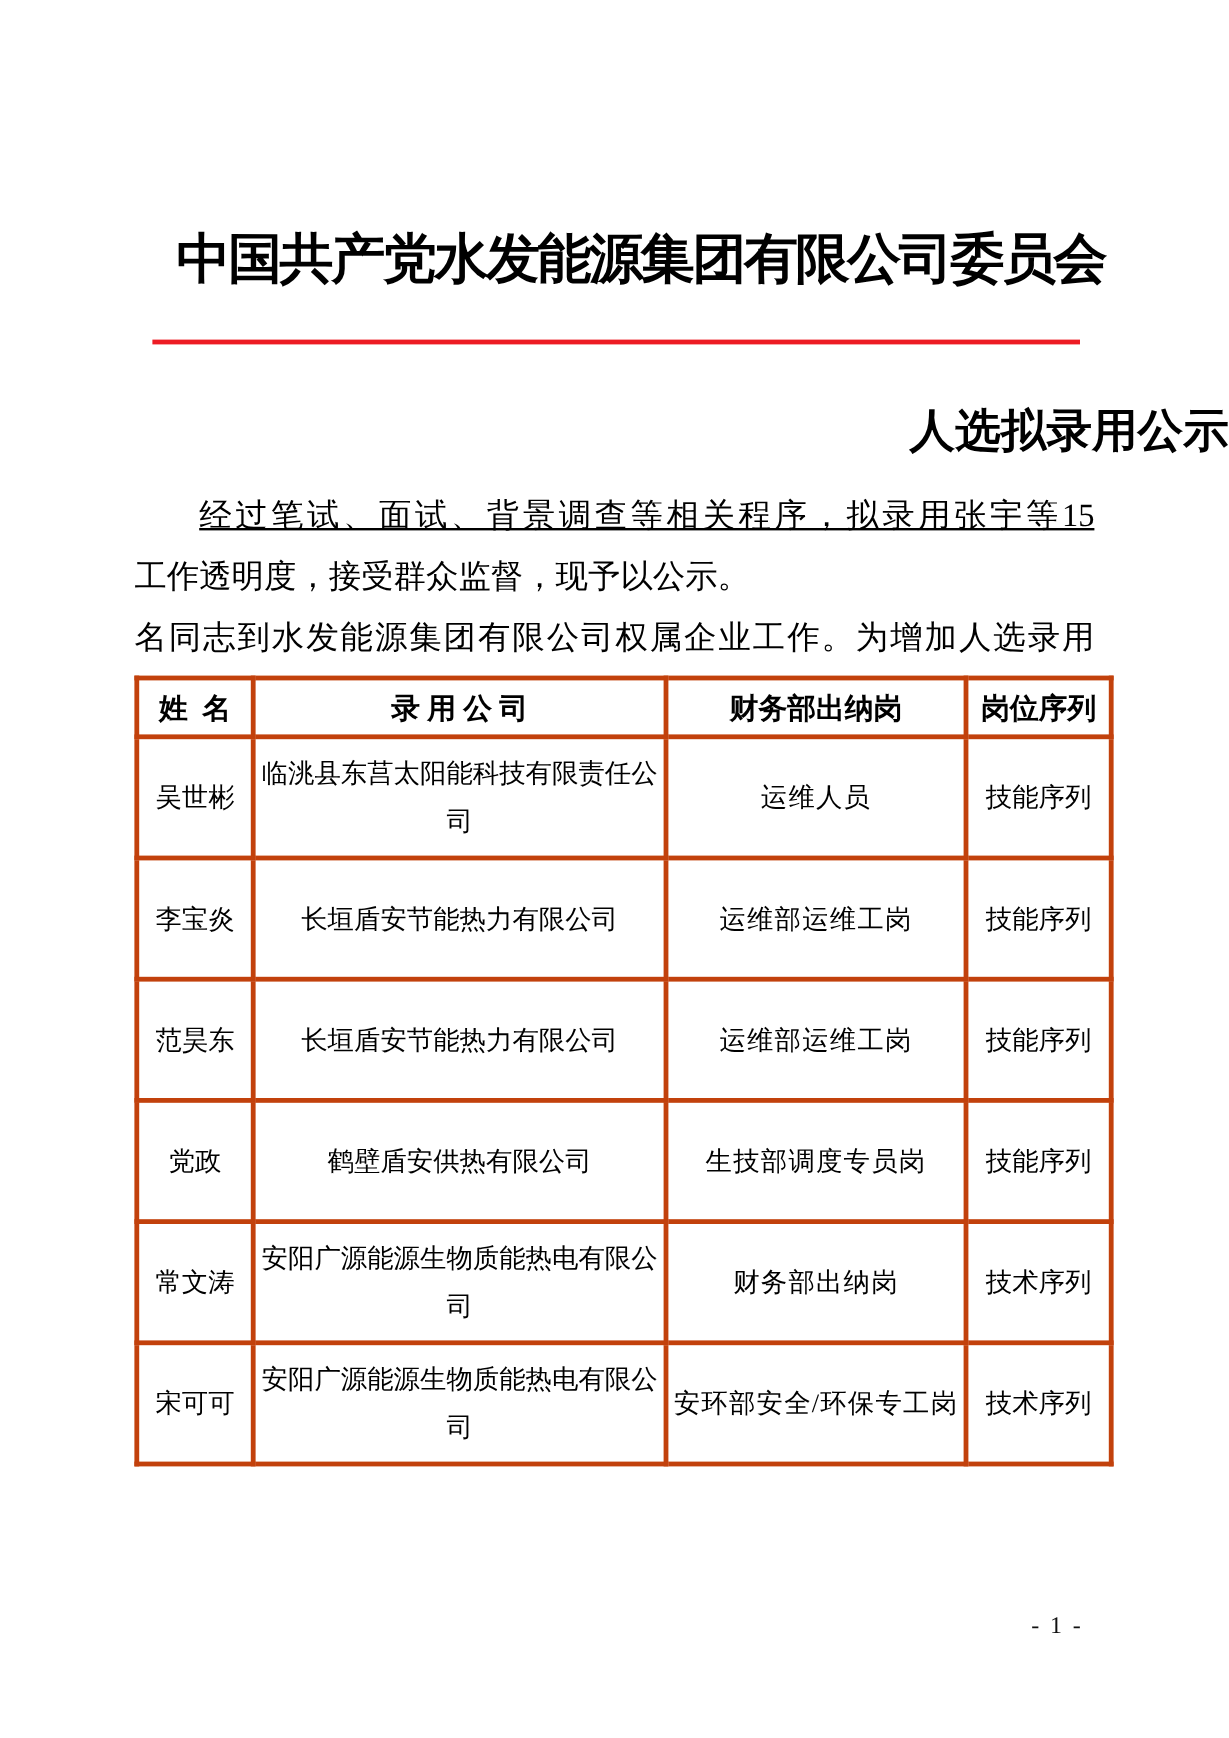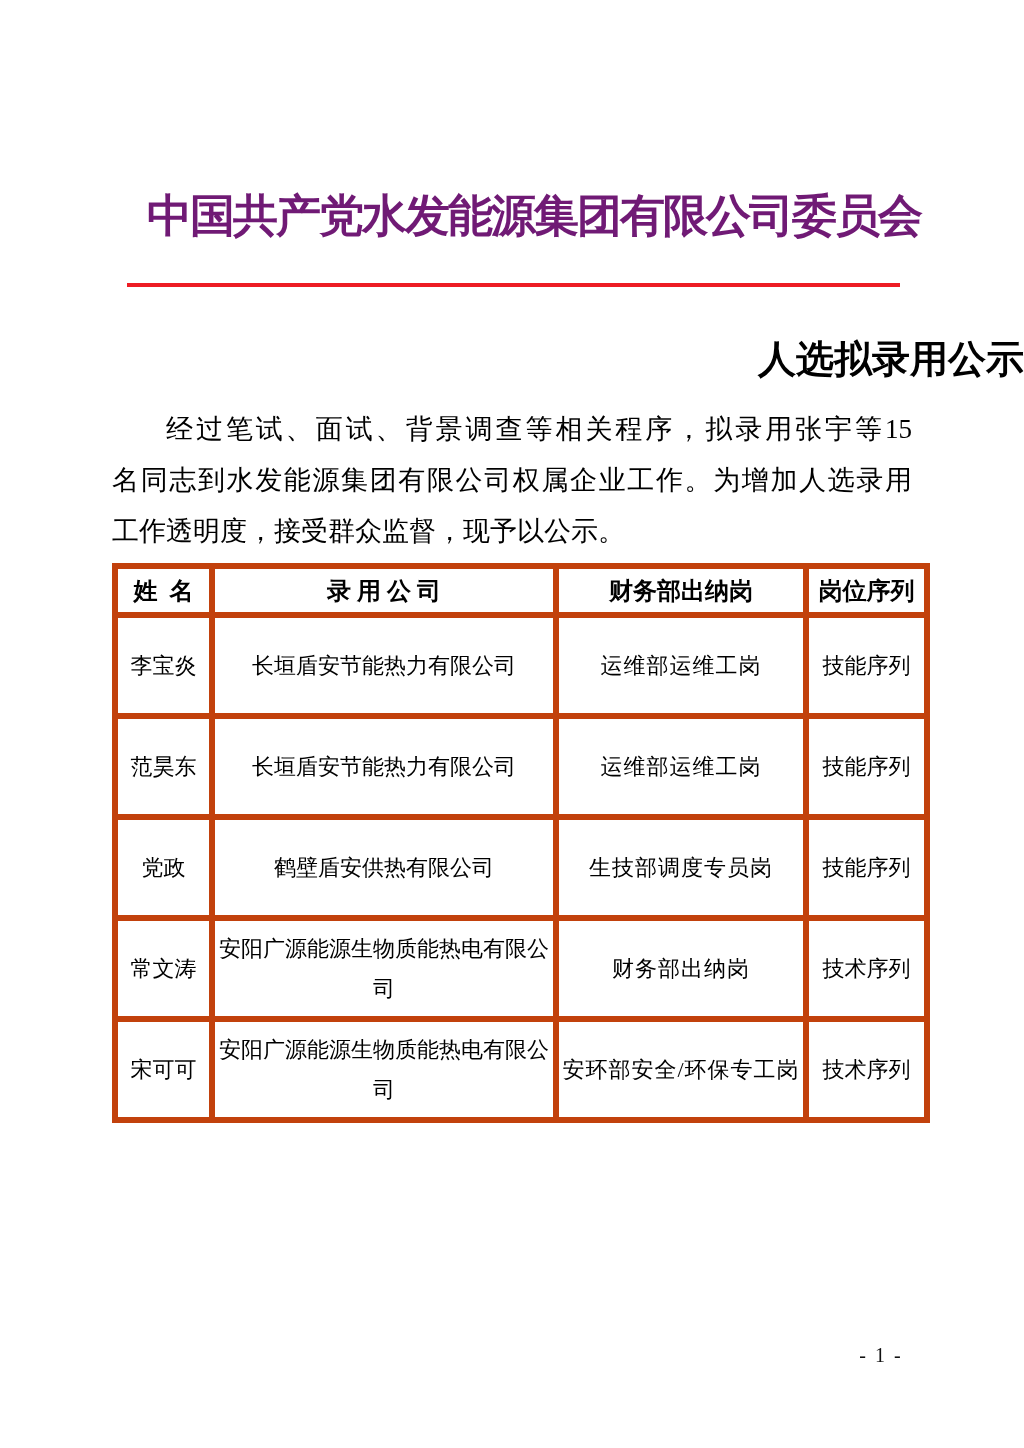--- a/index.html
+++ b/index.html
@@ -12,21 +12,21 @@
     font-family: "Liberation Serif", serif;
     color: #000000;
     overflow: hidden;
   }
   .org-title {
     position: absolute;
     top: 186px;
     left: 0;
     width: 100%;
     text-align: center;
-    color: #701a75;
+    color: #000000;
     font-size: 45px;
     font-weight: bold;
     letter-spacing: -2px;
     white-space: nowrap;
     padding-left: 44px;
   }
   .red-divider {
     position: absolute;
     top: 283px;
     left: 127px;
@@ -45,33 +45,33 @@
   }
   .body-paragraph {
     position: absolute;
     top: 404px;
     left: 112px;
     width: 800px;
     font-size: 27px;
     line-height: 51px;
   }
   .body-line { text-align: justify; text-align-last: justify; }
-  .body-line.first { text-indent: 54px; }
+  .body-line.first { text-indent: 54px; text-decoration: underline; }
   .body-line.last { text-align: left; text-align-last: left; }
 
   table.roster {
     position: absolute;
     top: 563px;
     left: 112px;
     width: 812px;
     border-collapse: collapse;
     table-layout: fixed;
   }
   table.roster th, table.roster td {
-    border: 6px solid #c2410c;
+    border: 4px solid #c2410c;
     text-align: center;
     vertical-align: middle;
   }
   table.roster th {
     height: 49px;
     font-size: 24px;
     font-weight: bold;
     white-space: pre;
   }
   table.roster td {
@@ -98,40 +98,46 @@
 <div class="page">
 
   <div class="org-title">中国共产党水发能源集团有限公司委员会</div>
 
   <div class="red-divider"></div>
 
   <div class="doc-title">人选拟录用公示</div>
 
   <div class="body-paragraph">
     <div class="body-line first">经过笔试、面试、背景调查等相关程序，拟录用张宇等15</div>
+    <div class="body-line last">工作透明度，接受群众监督，现予以公示。</div>
     <div class="body-line">名同志到水发能源集团有限公司权属企业工作。为增加人选录用</div>
-    <div class="body-line last">工作透明度，接受群众监督，现予以公示。</div>
   </div>
 
   <table class="roster">
     <colgroup>
       <col style="width:97px">
       <col style="width:344px">
       <col style="width:250px">
       <col style="width:121px">
     </colgroup>
     <thead>
       <tr>
         <th>姓  名</th>
         <th>录 用 公 司</th>
         <th>财务部出纳岗</th>
         <th>岗位序列</th>
       </tr>
     </thead>
     <tbody>
+      <tr>
+        <td class="cell-name">吴世彬</td>
+        <td class="cell-company">临洮县东莒太阳能科技有限责任公司</td>
+        <td class="cell-dept">运维人员</td>
+        <td class="cell-series">技能序列</td>
+      </tr>
       <tr>
         <td class="cell-name">李宝炎</td>
         <td class="cell-company">长垣盾安节能热力有限公司</td>
         <td class="cell-dept">运维部运维工岗</td>
         <td class="cell-series">技能序列</td>
       </tr>
       <tr>
         <td class="cell-name">范昊东</td>
         <td class="cell-company">长垣盾安节能热力有限公司</td>
         <td class="cell-dept">运维部运维工岗</td>

